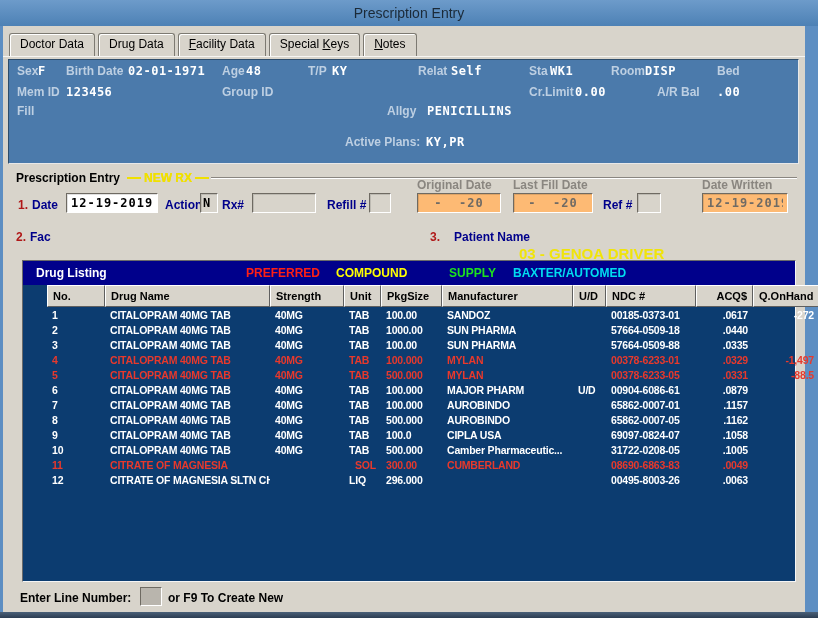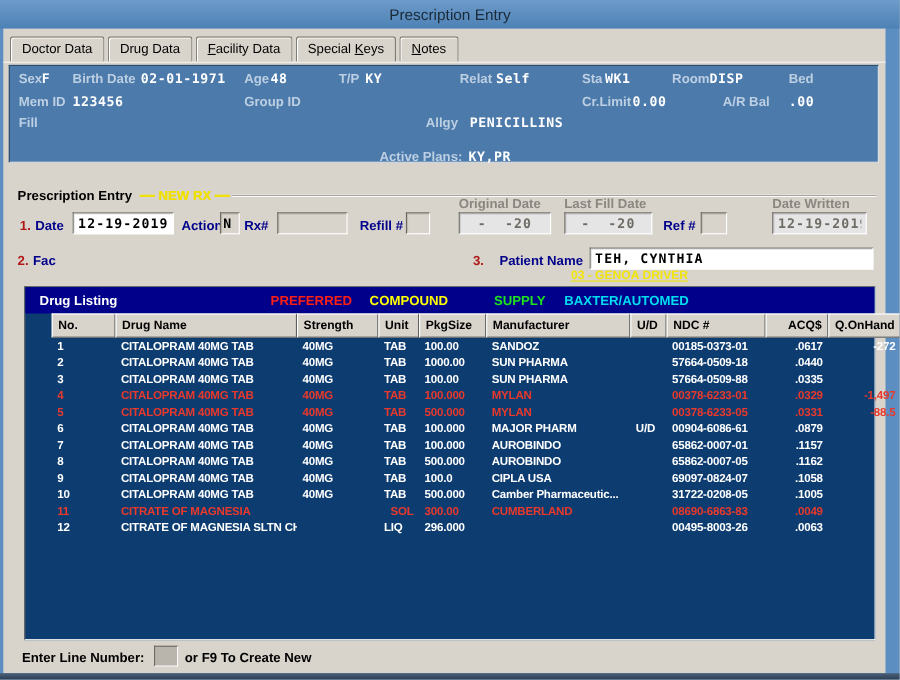--- a/index.html
+++ b/index.html
@@ -17,21 +17,21 @@
 
   
   .tabstrip { position:absolute; left:6px; top:3px; height:27px; display:flex; align-items:flex-end; z-index:3; }
   .tabedge { position:absolute; left:0; top:30px; width:100%; height:1px; background:#f6f5f2; z-index:1; }
   .tab { height:23px; padding:3px 10px 3px; background:#d8d4cb; border:1px solid #7d7a72; border-bottom:none;
     border-radius:3px 3px 0 0; margin-right:3px; font-size:12px; color:#000;
     box-shadow:inset 1px 1px 0 #ffffff; white-space:nowrap; cursor:default; }
   .tab.active { height:27px; padding-top:6px; z-index:4; }
 
   
-  .ppanel { position:absolute; left:5px; top:33px; width:791px; height:89px; background:#4b7aab;
+  .ppanel { position:absolute; left:5px; top:33px; width:791px; height:105px; background:#4b7aab;
     border:1px solid; border-color:#2e4d6b #e8e8e8 #e8e8e8 #2e4d6b; }
   .pl { position:absolute; font-size:12px; font-weight:bold; color:#bdcfe2; white-space:nowrap; }
   .pv { position:absolute; font-size:12px; font-weight:bold; color:#ffffff; white-space:nowrap;
     font-family:"DejaVu Sans Mono",monospace; letter-spacing:.5px; }
 
   
   .rxgroup { position:absolute; left:5px; top:146px; width:791px; height:88px; }
   .rxlegend { position:absolute; left:8px; top:-1px; right:2px; display:flex; align-items:center; }
   .rxlegend-label { font-size:12px; font-weight:bold; color:#000; margin-right:5px; white-space:nowrap; }
   .rxdash { width:14px; height:2px; background:#f0e000; margin:0 2px; }
@@ -41,22 +41,22 @@
 
   .fl { position:absolute; font-size:12px; font-weight:bold; color:#00008b; white-space:nowrap; }
   .fnum { color:#b01818; }
   .glabel { color:#8a8680; }
   .fld { position:absolute; height:20px; border:1px solid; border-color:#6e6a62 #ffffff #ffffff #6e6a62;
     background:#d8d4cb; font-family:"DejaVu Sans Mono",monospace; font-weight:bold; font-size:12px;
     letter-spacing:1px; color:#000; padding:0 4px; outline:none;
     box-shadow:inset 1px 1px 0 rgba(0,0,0,.12); }
   .fld.white { background:#ffffff; }
   .fld.lt { background:#e6e3dc; }
-  .fld.dis { background:#e5e5e5; color:#6f6b65; text-align:center; }
-  .driver-note { position:absolute; font-size:11px; font-weight:bold; color:#f0e40a;
+  .fld.dis { background:#fdba74; color:#6f6b65; text-align:center; }
+  .driver-note { position:absolute; font-size:15px; font-weight:bold; color:#f0e40a;
     text-decoration:underline; white-space:nowrap; }
 
   
   .drugregion { position:absolute; left:19px; top:234px; width:774px; height:322px; background:#0c3c70;
     border:1px solid; border-color:#6a6a6a #f5f5f5 #f5f5f5 #6a6a6a; }
   .drugbar { position:absolute; left:0; top:0; width:100%; height:24px; background:#00008b; }
   .drugbar span { position:absolute; top:5px; font-size:12px; font-weight:bold; white-space:nowrap; }
   .drugbar .dl-title { left:13px; color:#ffffff; }
   table.drugs { position:absolute; left:0; top:24px; width:772px; border-collapse:separate; border-spacing:0;
     table-layout:fixed;padding-left:24px; }
@@ -152,21 +152,20 @@
       <input class="fld dis" style="left: 505px; top: 21px; width: 80px;" readonly="" value="-  -20">
       <span class="fl" style="left:595px;top:26px">Ref #</span>
       <input class="fld" style="left: 629px; top: 21px; width: 24px; padding: 0px 2px;" value="">
       <span class="fl glabel" style="left:694px;top:6px">Date Written</span>
       <input class="fld dis" style="left: 694px; top: 21px; width: 86px;" readonly="" value="12-19-2019">
 
       <span class="fl fnum" style="left:8px;top:58px">2.</span>
       <span class="fl" style="left:22px;top:58px">Fac</span>
       <span class="fl fnum" style="left:422px;top:58px">3.</span>
       <span class="fl" style="left:446px;top:58px">Patient Name</span>
-      <input class="fld white" style="left: 528px; top: 53px; width: 258px;" value="TEH, CYNTHIA">
       <span class="driver-note" style="left:511px;top:73px">03 - GENOA DRIVER</span>
     </div>
 
     <div class="drugregion">
       <div class="drugbar">
         <span class="dl-title">Drug Listing</span>
       <span style="left: 223px; color: rgb(255, 31, 20);">PREFERRED</span>
           <span style="left: 313px; color: rgb(255, 255, 0);">COMPOUND</span>
           <span style="left: 426px; color: rgb(29, 226, 29);">SUPPLY</span>
           <span style="left: 490px; color: rgb(0, 220, 240);">BAXTER/AUTOMED</span>

